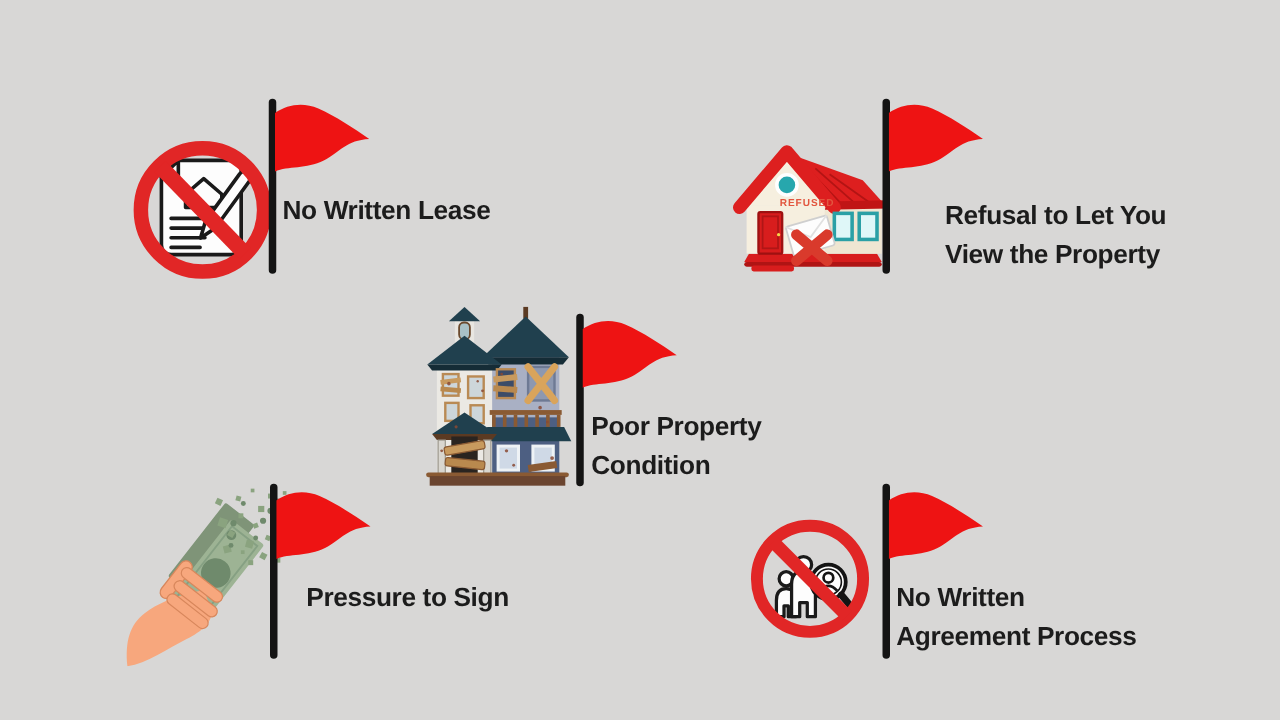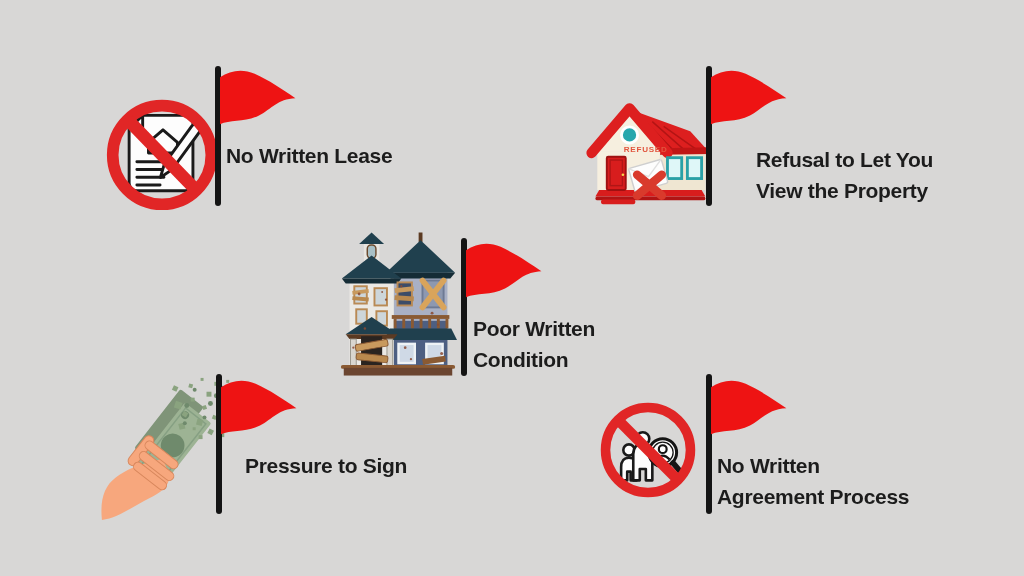--- a/index.html
+++ b/index.html
@@ -1,18 +1,18 @@
 <!DOCTYPE html>
 <html style="--background: #d8d7d6; --flag-red: #ee1313; --prohibition-red: #e12626; --pole-black: #141414; --text-black: #1c1c1c;"><head>
 <meta charset="utf-8">
 <style>
   html,body{margin:0;padding:0;width:1024px;height:576px;overflow:hidden;
     font-family:"Liberation Sans","DejaVu Sans",sans-serif;}
   .canvas{position:relative;width:1024px;height:576px;background:var(--background,#d8d7d6);}
-  .rf-item{position:absolute;inset:0;pointer-events:none;}
+  .rf-item{position:absolute;inset:0;pointer-events:none;margin-top:13px;}
   .icon{position:absolute;z-index:1;}
   .pole{position:absolute;width:6px;border-radius:3px;background:var(--pole-black,#141414);z-index:2;}
   .flag{position:absolute;width:78px;height:62px;z-index:3;}
   .flag-shape{fill:var(--flag-red,#ee1313);}
   .label{position:absolute;z-index:4;font-weight:700;font-size:21px;line-height:31px;
     letter-spacing:-0.3px;color:var(--text-black,#1c1c1c);white-space:nowrap;}
   .uq{border-bottom:3px solid currentColor;}
   
   .ban{fill:none;stroke:var(--prohibition-red,#e12626);}
   .ink{stroke:#1a1a1a;stroke-width:3;fill:#fdfdfd;}
@@ -141,21 +141,21 @@
           <circle cx="66" cy="56" r="1.2"></circle>
         <circle cx="104" cy="96" r="1.2"></circle>
           <circle cx="76" cy="132" r="1.2"></circle>
       </g>
     </svg>
     <div class="pole" style="left:461px;top:238px;height:138px"></div>
     <svg class="flag" style="left:466px;top:241px" viewBox="0 0 90 64">
       <path class="flag-shape" d="M0,7 C12,-1 26,-3 40,3 C56,10 72,21 87,31 C66,32 60,43 45,51 C29,59 12,56 0,61 Z"></path>
     </svg>
     <div class="label" style="left:473px;top:313px">
-      <div>Poor Written</div>
+      <div>Poor Property</div>
       <div>Condition</div>
     </div>
   </div>
 
   <div class="rf-item">
     <svg class="icon" style="left:95px;top:372px" width="150" height="148" viewBox="0 0 150 150">
       <g transform="rotate(38 66 78)">
         <rect x="44" y="18" width="30" height="76" rx="2" fill="#7f9478"></rect>
         <rect x="56" y="26" width="34" height="84" rx="2" fill="#9db394"></rect>
         <rect x="60" y="30" width="26" height="76" fill="none" stroke="#86a083" stroke-width="1.5"></rect>

